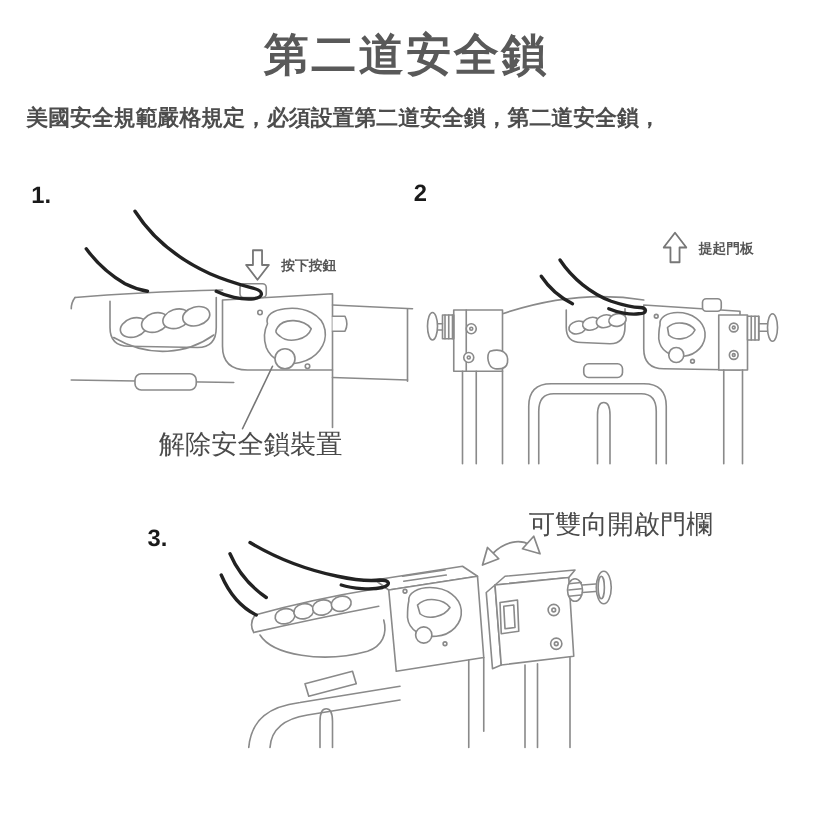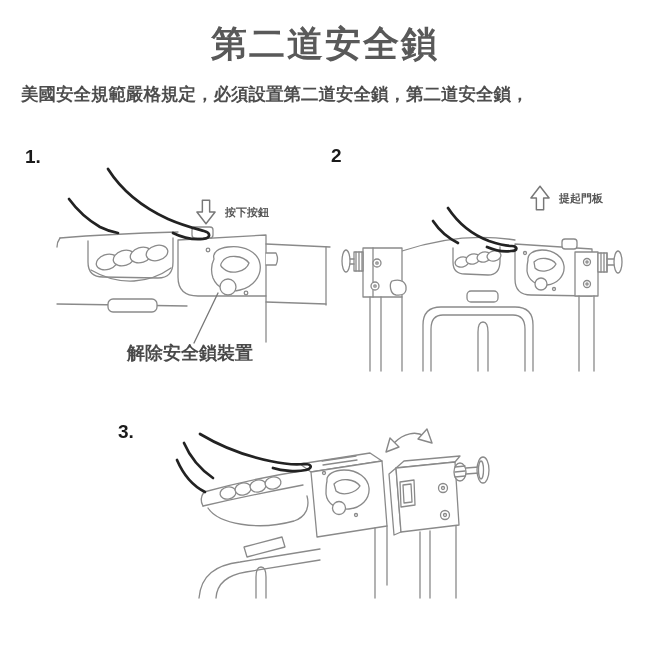--- a/index.html
+++ b/index.html
@@ -6,21 +6,21 @@
   .page{position:relative;width:650px;height:650px;background:#fff;overflow:hidden;
         font-family:"Liberation Sans","DejaVu Sans",sans-serif;}
   .abs{position:absolute;}
   .title{left:0;top:20px;width:650px;text-align:center;font-size:36px;font-weight:bold;
          color:#595959;letter-spacing:2px;}
   .intro{left:21px;top:82px;width:620px;font-size:17.5px;line-height:25px;
          font-weight:600;color:#4d4d4d;}
   .step-num{font-size:19px;font-weight:bold;color:#1a1a1a;}
   .callout{display:flex;align-items:center;gap:9px;}
   .callout-label{font-size:11px;font-weight:700;color:#565656;white-space:nowrap;}
-  .caption{font-size:18px;font-weight:700;color:#4a4a4a;white-space:nowrap;}
+  .caption{font-size:21px;font-weight:400;color:#4a4a4a;white-space:nowrap;}
   svg{display:block;}
 </style>
 </head>
 <body>
 
 <div class="page">
 
   <div class="abs title">第二道安全鎖</div>
 
   <div class="abs intro">
@@ -133,20 +133,21 @@
     </g>
   </svg>
 
   <div class="abs callout" style="left:530px;top:184px;">
     <svg width="20" height="28" viewBox="0 0 22 30">
       <path d="M11,2 L21,15 L15,15 L15,28 L7,28 L7,15 L1,15 Z" fill="#fff" stroke="#777" stroke-width="1.6" stroke-linejoin="round"></path>
     </svg>
     <span class="callout-label">提起門板</span>
   </div>
 
+  <div class="abs caption" style="left:423px;top:405px;">可雙向開啟門欄</div>
 
   <svg class="abs" style="left:170px;top:425px;" width="330" height="215" viewBox="0 0 330 215">
     <g stroke="#8a8a8a" stroke-width="1.3" fill="none" stroke-linecap="round" stroke-linejoin="round">
 
       <path d="M130,39 L200,28 L212,36 L141,47 Z" fill="#fff"></path>
       <path d="M152,36 L186,31 M153,40 L187,35"></path>
 
       <path d="M141,47 L212,36 L217,101 L147,112 Z" fill="#fff"></path>
 
       <path d="M34,67 C70,57 100,51 131,46"></path>

